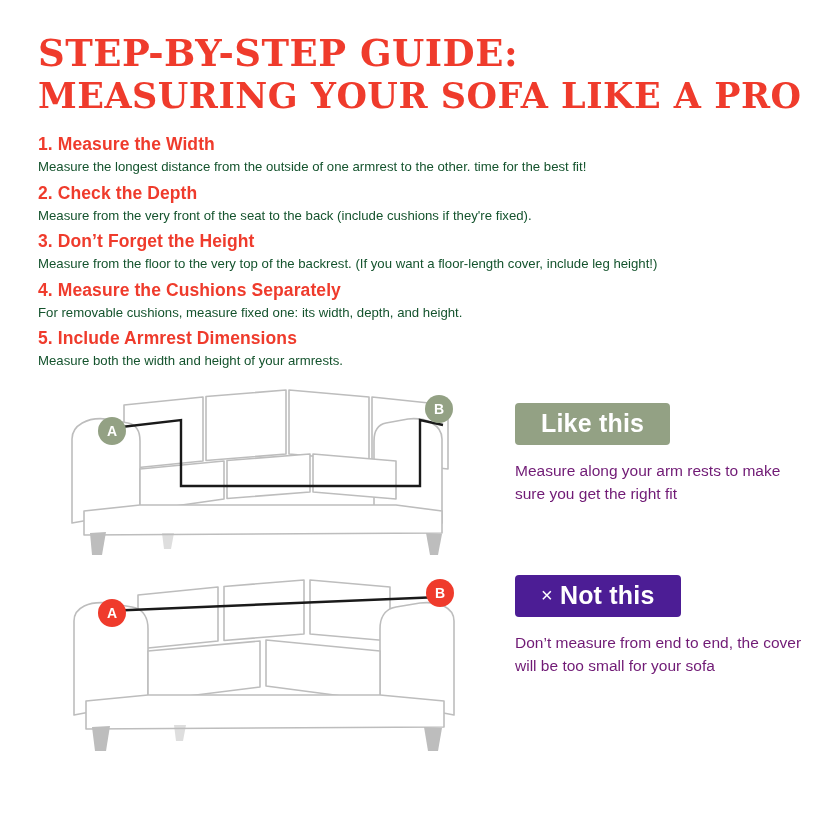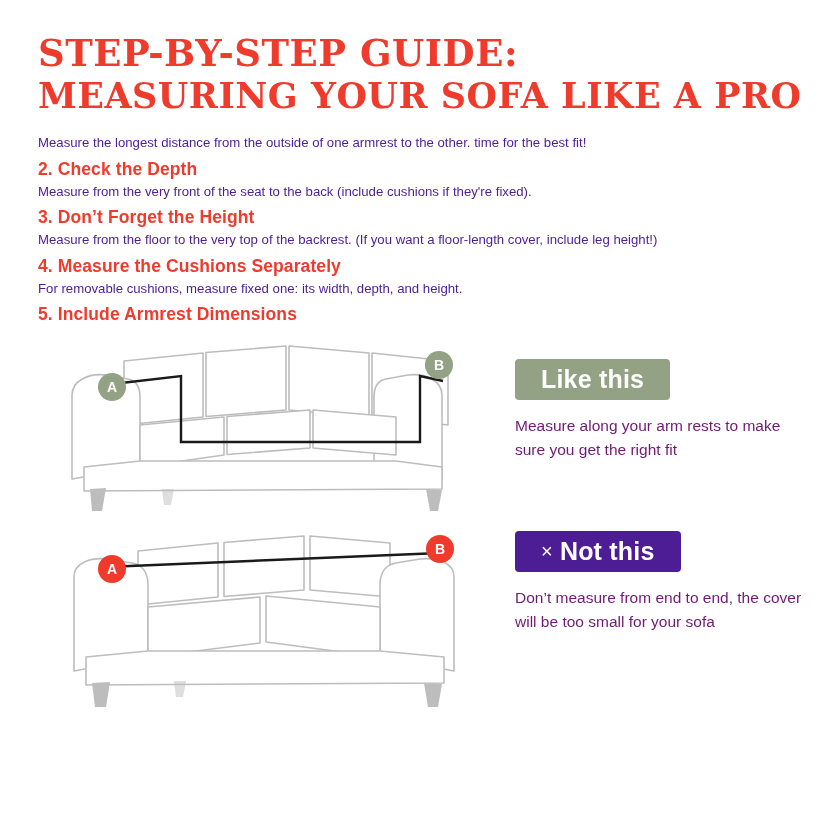--- a/index.html
+++ b/index.html
@@ -51,21 +51,21 @@
     margin-bottom: 7px;
   }
   .step-head {
     color: #ef3b2c;
     font-size: 17.5px;
     font-weight: bold;
     letter-spacing: 0.1px;
     margin-bottom: 3px;
   }
   .step-body {
-    color: #4c1d95;
+    color: #14532d;
     font-size: 13.2px;
     line-height: 1.32;
   }
 
   
   .illus {
     position: relative;
     margin-top: 14px;
     height: 380px;
   }
@@ -122,40 +122,42 @@
 <div class="page">
 
   <div class="title-block">
     <div class="title-line title-line-1">STEP-BY-STEP GUIDE:</div>
     <div class="title-line title-line-2">MEASURING YOUR SOFA LIKE A PRO</div>
   </div>
 
   <div class="steps">
 
     <div class="step">
+      <div class="step-head">1. Measure the Width</div>
       <div class="step-body">Measure the longest distance from the outside of one armrest to the other. time for the best fit!</div>
     </div>
 
     <div class="step">
       <div class="step-head">2. Check the Depth</div>
       <div class="step-body">Measure from the very front of the seat to the back (include cushions if they're fixed).</div>
     </div>
 
     <div class="step">
       <div class="step-head">3.  Don’t Forget the Height</div>
       <div class="step-body">Measure from the floor to the very top of the backrest. (If you want a floor-length cover, include leg height!)</div>
     </div>
 
     <div class="step">
       <div class="step-head">4. Measure the Cushions Separately</div>
       <div class="step-body">For removable cushions, measure fixed one: its width, depth, and height.</div>
     </div>
 
     <div class="step">
       <div class="step-head">5. Include Armrest Dimensions</div>
+      <div class="step-body">Measure both the width and height of your armrests.</div>
     </div>
 
   </div>
 
   <div class="illus">
 
     <div class="sofa-wrap sofa-1">
       <svg width="470" height="185" viewBox="0 0 470 185" xmlns="http://www.w3.org/2000/svg">
         <g fill="#ffffff" stroke="#bdbdbd" stroke-width="1.6" stroke-linejoin="round">
 

